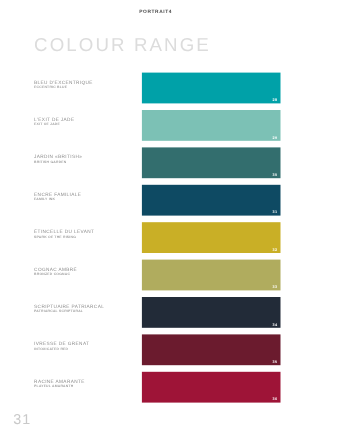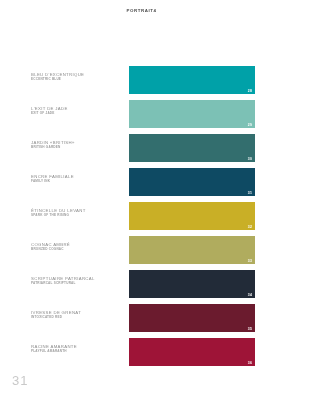--- a/index.html
+++ b/index.html
@@ -117,20 +117,21 @@
     font-weight: 300;
   }
 </style>
 </head>
 <body>
 
 <div class="page">
 
   <div class="running-head">PORTRAIT4</div>
 
+  <div class="page-title">COLOUR RANGE</div>
 
   <div class="swatch-list">
       <div class="swatch-row">
         <div class="swatch-label">
           <div class="label-fr">BLEU D'EXCENTRIQUE</div>
           <div class="label-en">ECCENTRIC BLUE</div>
         </div>
         <div class="swatch-chip" style="background-color: rgb(0, 161, 168);">
           <span class="swatch-index">28</span>
         </div>

